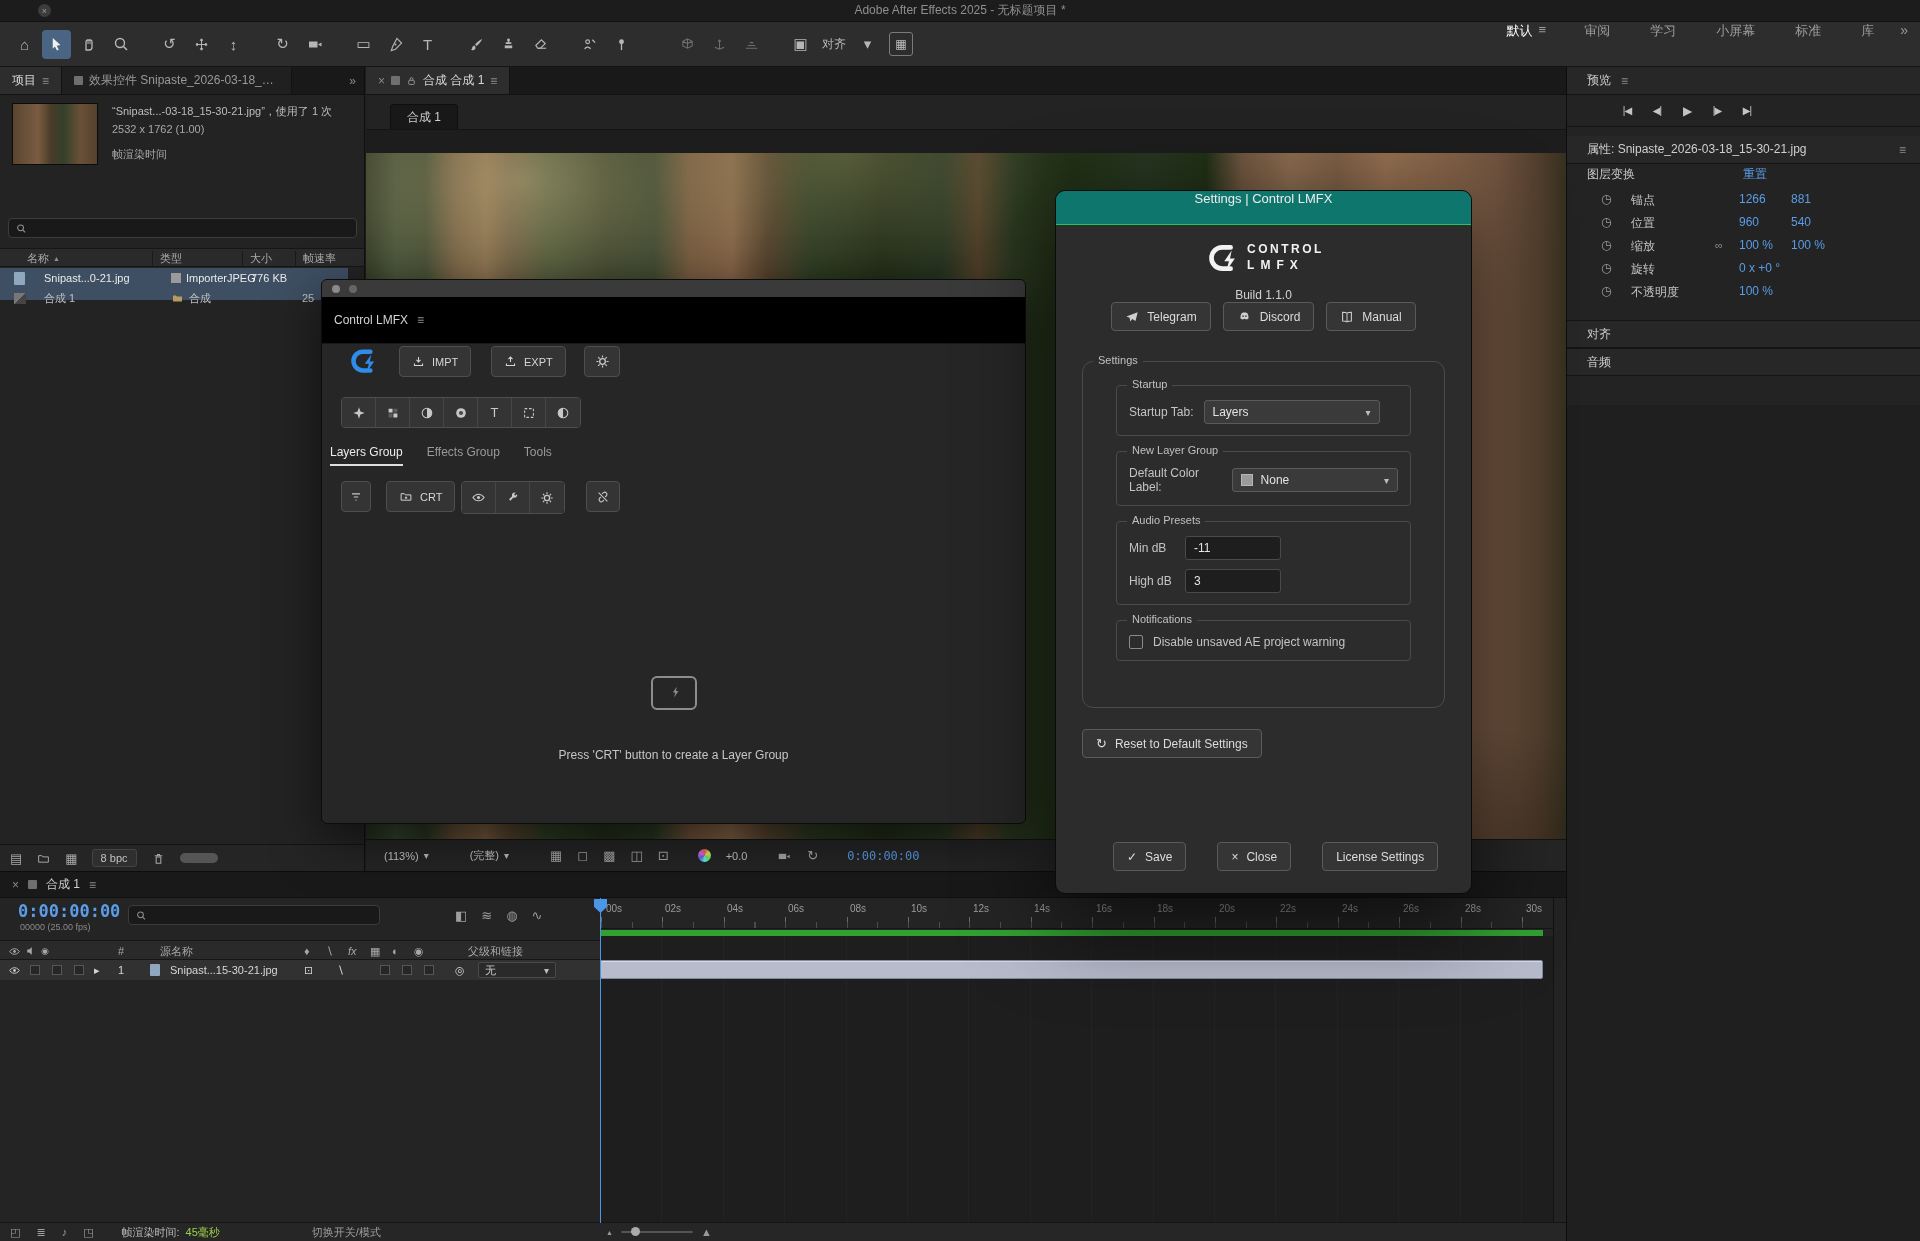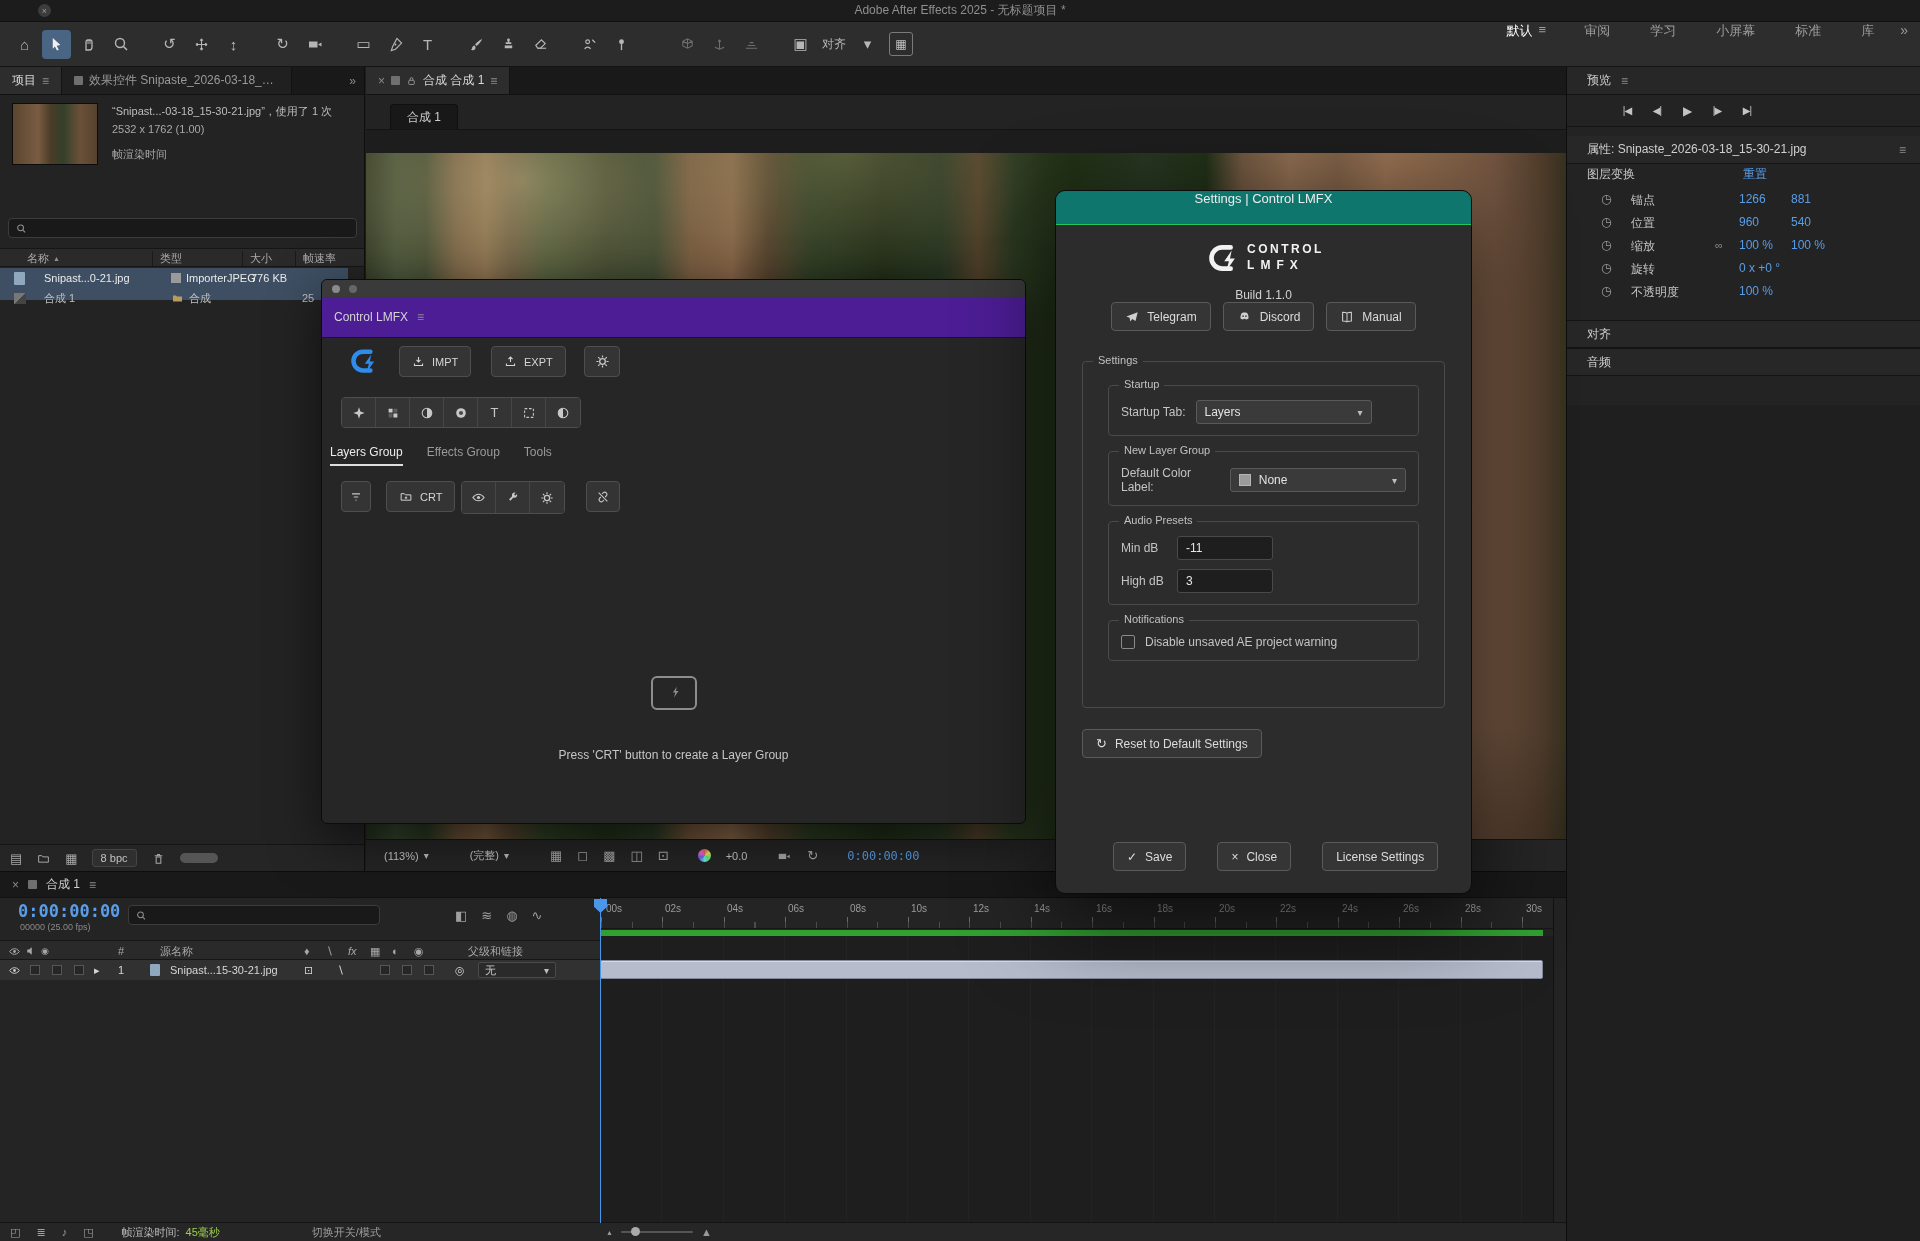--- a/index.html
+++ b/index.html
@@ -161,21 +161,21 @@
   .zline{position:relative;width:72px;height:2px;background:#555;border-radius:1px}
   .zknob{position:absolute;left:10px;top:-4px;width:9px;height:9px;border-radius:50%;background:#aaa}
 
   
   .lmfx{position:absolute;left:321px;top:279px;width:705px;height:545px;background:#262626;
     border:1px solid #0c0c0c;border-radius:6px;box-shadow:0 16px 50px rgba(0,0,0,.55);z-index:50}
   .lmfx-chrome{height:17px;background:#3a3a3a;border-radius:5px 5px 0 0;display:flex;align-items:center;
     gap:9px;padding:0 10px}
   .dot{width:8px;height:8px;border-radius:50%;background:#8a8a8a}
   .dot.d2{background:#666}
-  .lmfx-head{height:41px;background:#4c1d95;display:flex;align-items:center;gap:9px;padding:0 12px;
+  .lmfx-head{height:47px;background:#000000;display:flex;align-items:center;gap:9px;padding:0 12px;
     border-bottom:1px solid #181818;color:#d4d4d4;font-size:12px}
   .lbtn{height:31px;border:1px solid #4e4e4e;background:#343434;border-radius:4px;display:inline-flex;
     align-items:center;gap:7px;padding:0 12px;color:#d6d6d6;font-size:11px}
   .ibtn{width:34px;height:29px;display:flex;align-items:center;justify-content:center;color:#c8c8c8;
     background:#343434}
   .igroup{display:inline-flex;border:1px solid #4e4e4e;border-radius:4px;overflow:hidden}
   .igroup .ibtn{border-right:1px solid #464646}
   .igroup .ibtn:last-child{border-right:none}
   .ltab{color:#9a9a9a;font-size:12px;padding-bottom:5px}
   .ltab.active{color:#ececec;border-bottom:2px solid #dedede}
@@ -187,22 +187,22 @@
   .modal{position:absolute;left:1055px;top:190px;width:417px;height:704px;background:#2c2c2c;
     border:1px solid #0b0b0b;border-radius:10px;box-shadow:0 26px 90px rgba(0,0,0,.68);z-index:100}
   .modal-head{height:34px;background:#0f766e;border-radius:9px 9px 0 0;display:flex;align-items:flex-start;
     justify-content:center;font-size:13px;color:#ececec;border-bottom:1px solid #22c55e}
   .logo-row{margin-top:16px;display:flex;align-items:center;justify-content:center;gap:10px}
   .logo-txt{font-weight:bold;color:#f2f2f2;font-size:12px;letter-spacing:2.5px;line-height:1.3}
   .build{text-align:center;margin-top:13px;font-size:12px;color:#d2d2d2}
   .link-row{display:flex;justify-content:center;gap:12px}
   .mbtn{height:29px;display:inline-flex;align-items:center;gap:8px;padding:0 13px;background:#353535;
     border:1px solid #5a5a5a;border-radius:4px;color:#dcdcdc;font-size:12px}
-  .outer-group{position:relative;margin:30px 26px 0;border:1px solid #4a4a4a;border-radius:4px;
-    padding:8px 25px 16px;height:347px}
+  .outer-group{position:relative;margin:30px 26px 0;border:1px solid #4a4a4a;border-radius:11px;
+    padding:8px 33px 16px;height:347px}
   .legend{position:absolute;top:-8px;left:10px;background:#2c2c2c;padding:0 5px;font-size:11px;color:#c0c0c0}
   .igroupbox{position:relative;border:1px solid #4a4a4a;border-radius:4px;margin-top:15px;padding:14px 12px 11px}
   .frow{display:flex;align-items:center;gap:10px;font-size:12px;color:#c4c4c4}
   .msel{display:flex;align-items:center;height:24px;background:#3a3a3a;border:1px solid #5a5a5a;
     border-radius:3px;padding:0 8px;gap:8px;justify-content:space-between;font-size:12px;color:#e2e2e2}
   .tin{width:96px;height:24px;background:#1e1e1e;border:1px solid #4a4a4a;border-radius:3px;color:#e6e6e6;
     font-size:12px;padding:0 8px;font-family:inherit}
   .cbox{width:14px;height:14px;border:1px solid #8a8a8a;border-radius:2px;background:transparent;flex:0 0 auto}
   .swatch{width:12px;height:12px;background:#9a9a9a;border:1px solid #b5b5b5;flex:0 0 auto}
   .reset-btn{margin:21px 0 0 26px}

